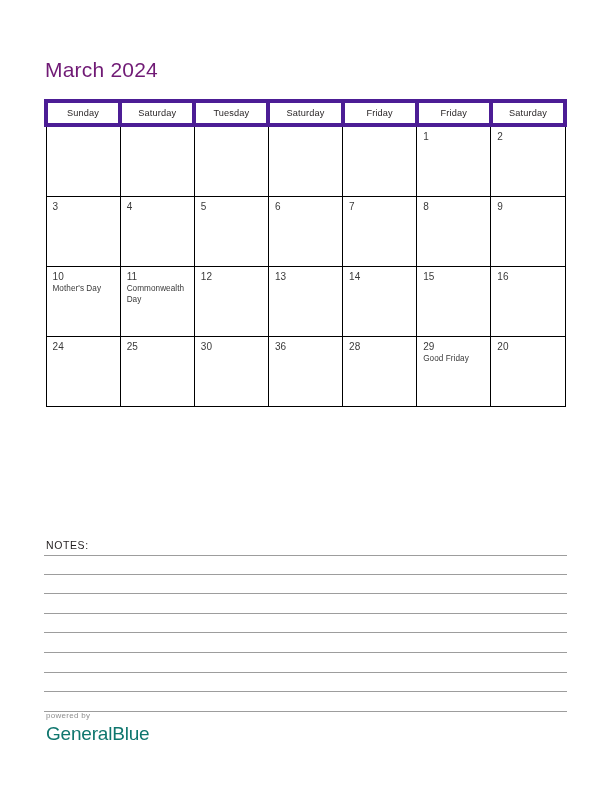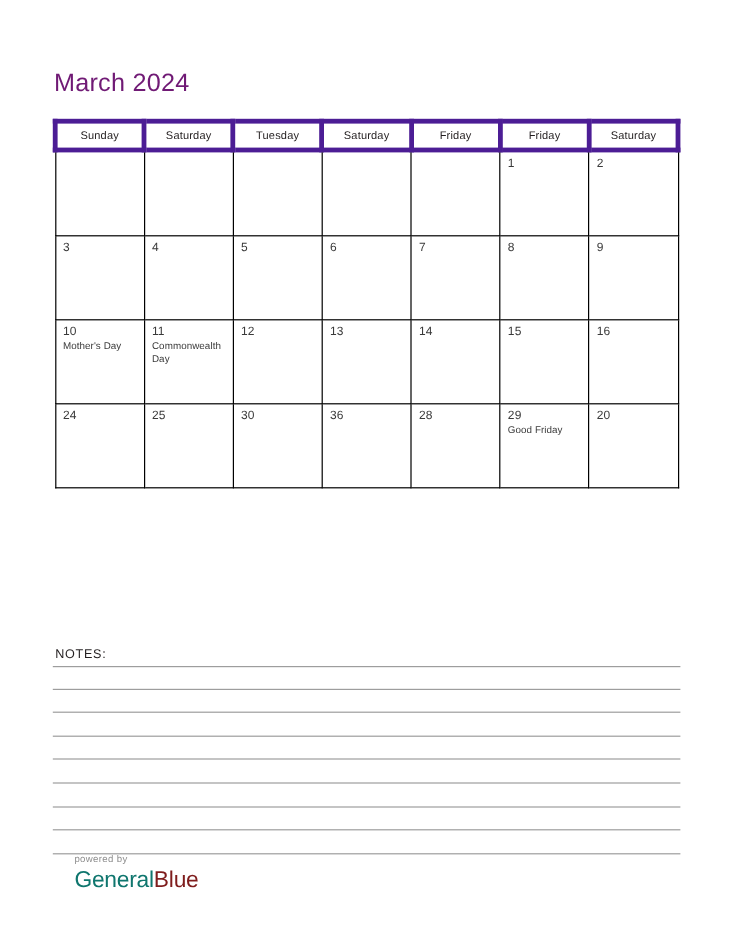--- a/index.html
+++ b/index.html
@@ -126,36 +126,35 @@
     height: 18.6px;
     border-bottom: 1px solid #9d9d9d;
   }
   .nline:first-child { border-top: 1px solid #9d9d9d; height: 17.6px; }
 
   
   .footer {
     position: absolute;
     left: 46px;
     top: 710px;
-    margin-left: 16px;
   }
   .powered {
     font-size: 8px;
     color: #8e8e8e;
     letter-spacing: 0.3px;
     line-height: 11px;
   }
   .brand {
     font-size: 19px;
     line-height: 23px;
     letter-spacing: -0.2px;
     margin-top: 1px;
   }
   .brand .b-general { color: #0f766e; }
-  .brand .b-blue { color: #7f1d1d; }
+  .brand .b-blue { color: #0f766e; }
 </style>
 </head>
 <body>
 
 <div class="page">
 
   <div class="cal-header">
     <div class="cal-monthyear">March 2024</div>
   </div>
 

